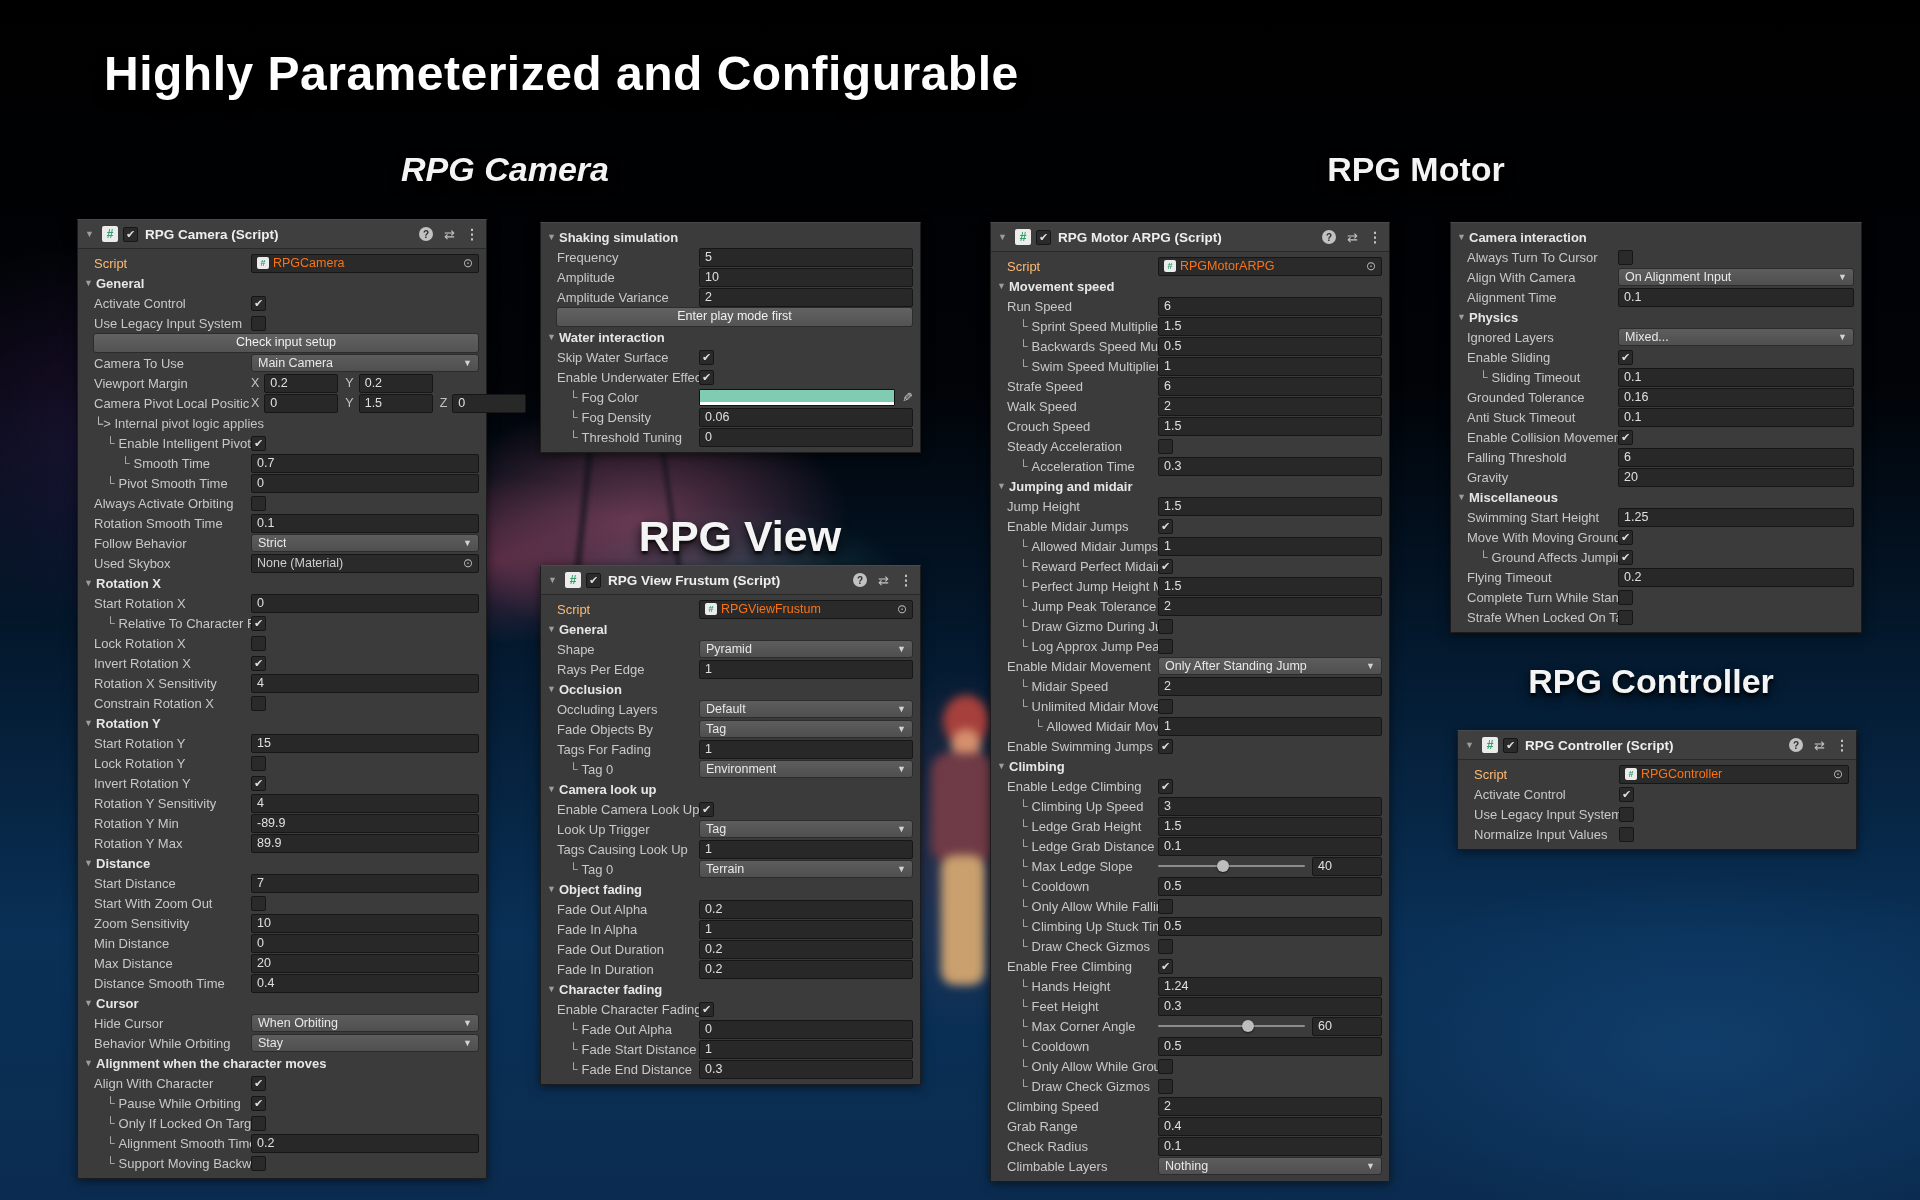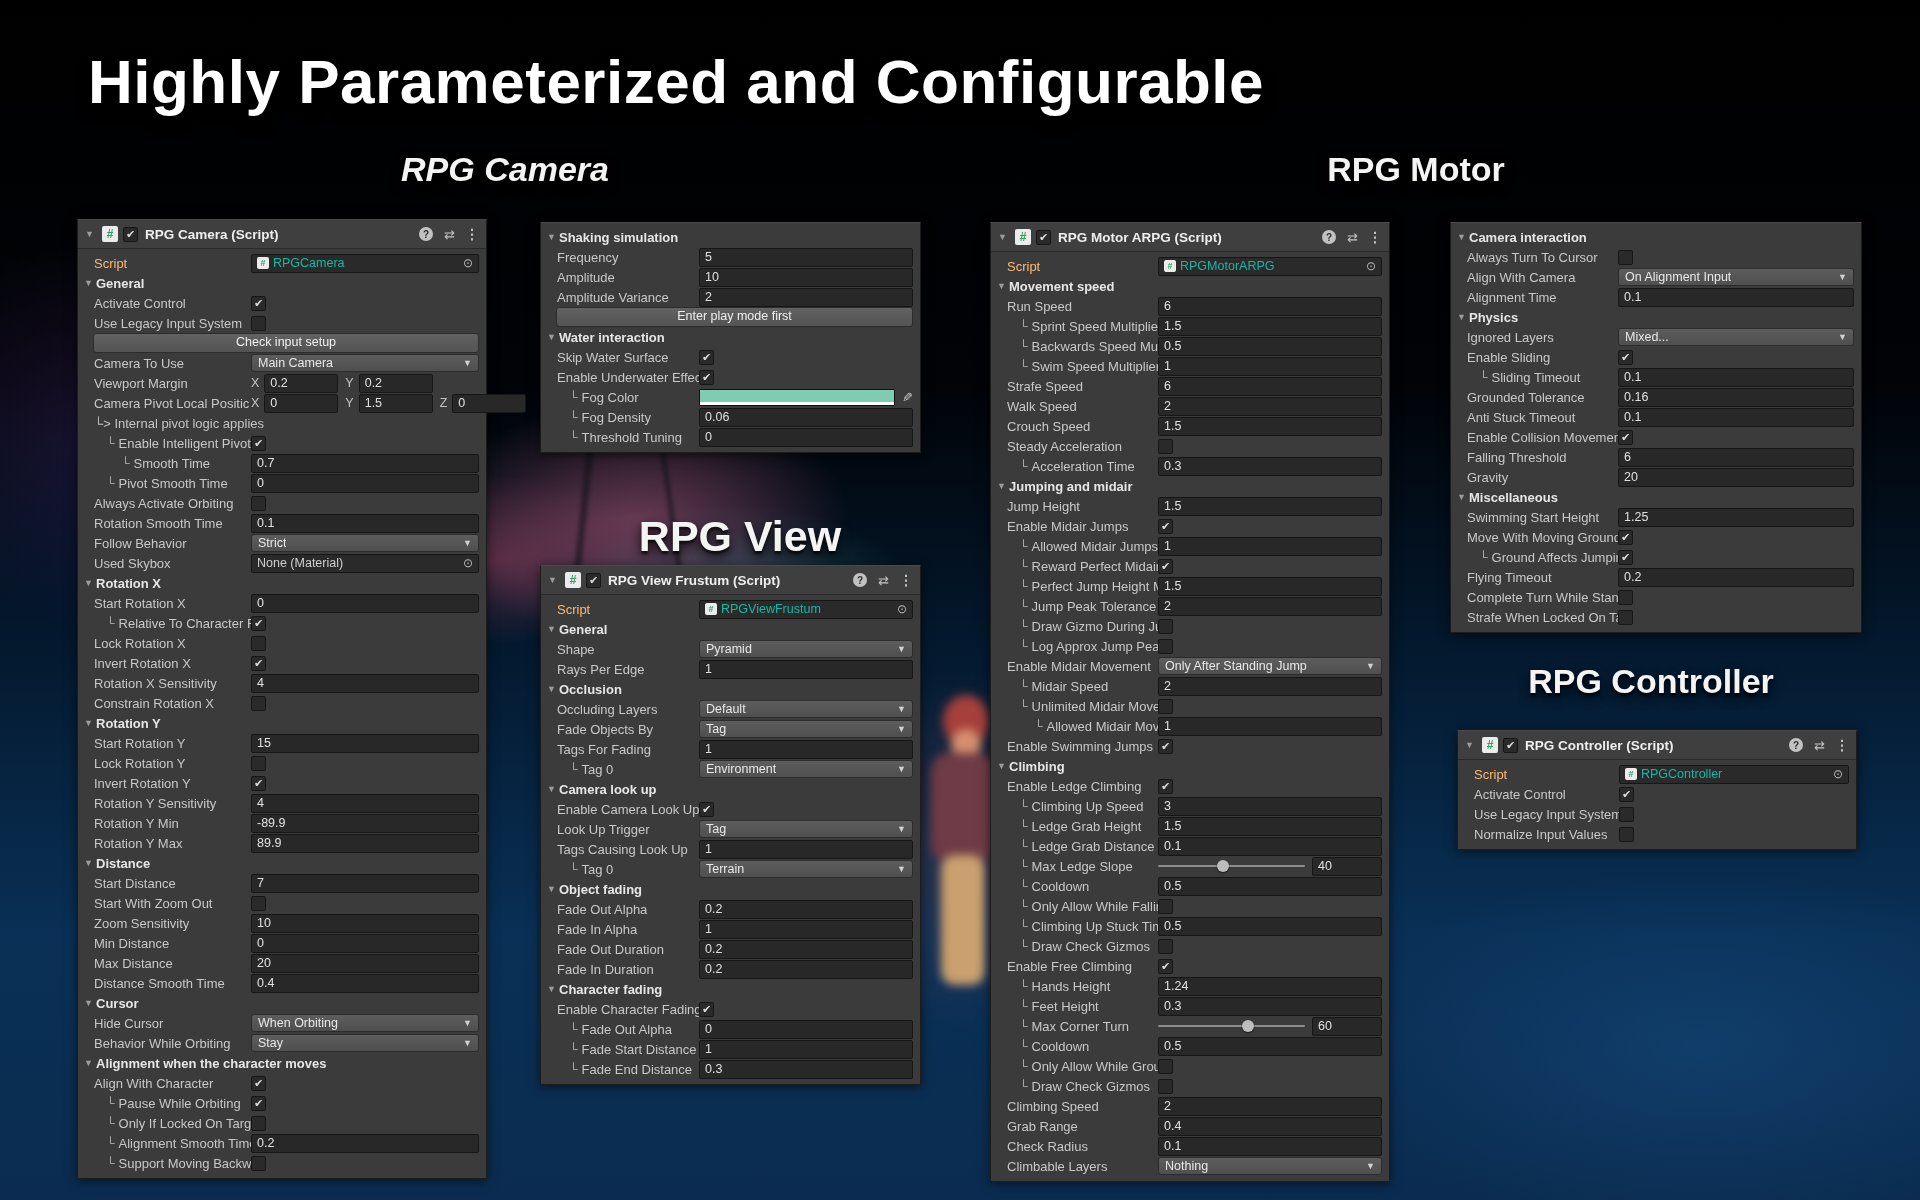--- a/index.html
+++ b/index.html
@@ -19,21 +19,21 @@
   .palm{position:absolute;background:rgba(10,14,20,.55);border-radius:4px;filter:blur(2px);}
   .palm.p1{left:585px;top:360px;width:7px;height:210px;transform:rotate(6deg);}
   .palm.p2{left:665px;top:400px;width:5px;height:170px;transform:rotate(-8deg);}
   .char{position:absolute;filter:blur(5px);}
   .char .hair{position:absolute;left:18px;top:0;width:46px;height:52px;border-radius:50%;background:#a6403c;}
   .char .skin{position:absolute;left:26px;top:34px;width:30px;height:30px;border-radius:50%;background:#d6906d;}
   .char .jacket{position:absolute;left:6px;top:58px;width:64px;height:110px;border-radius:18px;background:#6f3b46;}
   .char .pants{position:absolute;left:16px;top:160px;width:44px;height:130px;border-radius:14px;background:#caa06e;}
 
   
-  .big-title{position:absolute;left:88px;top:46px;font-size:62px;font-weight:bold;color:#fff;
+  .big-title{position:absolute;left:104px;top:46px;font-size:48px;font-weight:bold;color:#fff;
     letter-spacing:.5px;text-shadow:0 3px 2px rgba(0,0,0,.55),0 6px 14px rgba(0,0,0,.9);}
   .heading{position:absolute;font-size:34px;font-weight:bold;color:#f4f4f4;text-align:center;
     text-shadow:0 3px 2px rgba(0,0,0,.6),0 5px 12px rgba(0,0,0,.9);}
   .h-camera{left:330px;top:150px;width:350px;font-style:italic;}
   .h-motor{left:1240px;top:150px;width:352px;}
   .h-frustum{left:562px;top:512px;width:356px;font-size:43px;}
   .h-controller{left:1475px;top:662px;width:352px;}
 
   
   .panel{position:absolute;background:#3b3b3b;border:1px solid #1c1c1c;border-top-color:#4a4a4a;
@@ -68,21 +68,21 @@
   .axis{color:#c4c4c4;font-size:12.5px;margin-right:-2px;}
   .axis-field{flex:none;width:62px;}
   .dropdown{flex:1;height:18px;background:linear-gradient(#5d5d5d,#4f4f4f);border:1px solid #2c2c2c;
     border-radius:3px;color:#e8e8e8;padding:5px 6px;display:flex;align-items:center;font-size:12.5px;
     min-width:0;box-sizing:border-box;}
   .dd-val{white-space:nowrap;overflow:hidden;}
   .dd-arrow{margin-left:auto;font-size:9px;color:#d2d2d2;padding-left:6px;}
   .objfield{flex:1;height:17px;background:#2a2a2a;border:1px solid #161616;border-radius:2px;
     color:#cfcfcf;padding:0 5px;display:flex;align-items:center;gap:4px;font-size:12.5px;min-width:0;}
   .objfield .ov{white-space:nowrap;overflow:hidden;}
-  .objfield .dimtext{color:#14b8a6;}
+  .objfield .dimtext{color:#f97316;}
   .objfield .mini{width:12px;height:12px;font-size:9px;flex:none;}
   .picker{margin-left:auto;color:#b5b5b5;font-size:12px;flex:none;}
 
   .section-row{font-weight:bold;color:#e6e6e6;padding-left:6px;}
   .sec-label{white-space:nowrap;overflow:hidden;}
   .note-row{color:#c4c4c4;}
   .btn-row{padding-right:7px;padding-left:15px;}
   .btn{flex:1;height:18px;background:linear-gradient(#626262,#535353);border:1px solid #2c2c2c;
     border-radius:3px;color:#f0f0f0;text-align:center;line-height:17px;font-size:12.5px;}
 
@@ -1128,21 +1128,21 @@
           <span class="tree t1">└</span>
           <span>Feet Height</span>
         </span>
         <div class="value">
           <div class="tfield">0.3</div>
         </div>
       </div>
       <div class="row">
         <span class="label">
           <span class="tree t1">└</span>
-          <span>Max Corner Turn</span>
+          <span>Max Corner Angle</span>
         </span>
         <div class="value">
           <div class="slider-track">
             <div class="slider-handle" style="left: 61%;"></div>
           </div>
           <div class="tfield slider-val">60</div>
         </div>
       </div>
       <div class="row">
         <span class="label">

